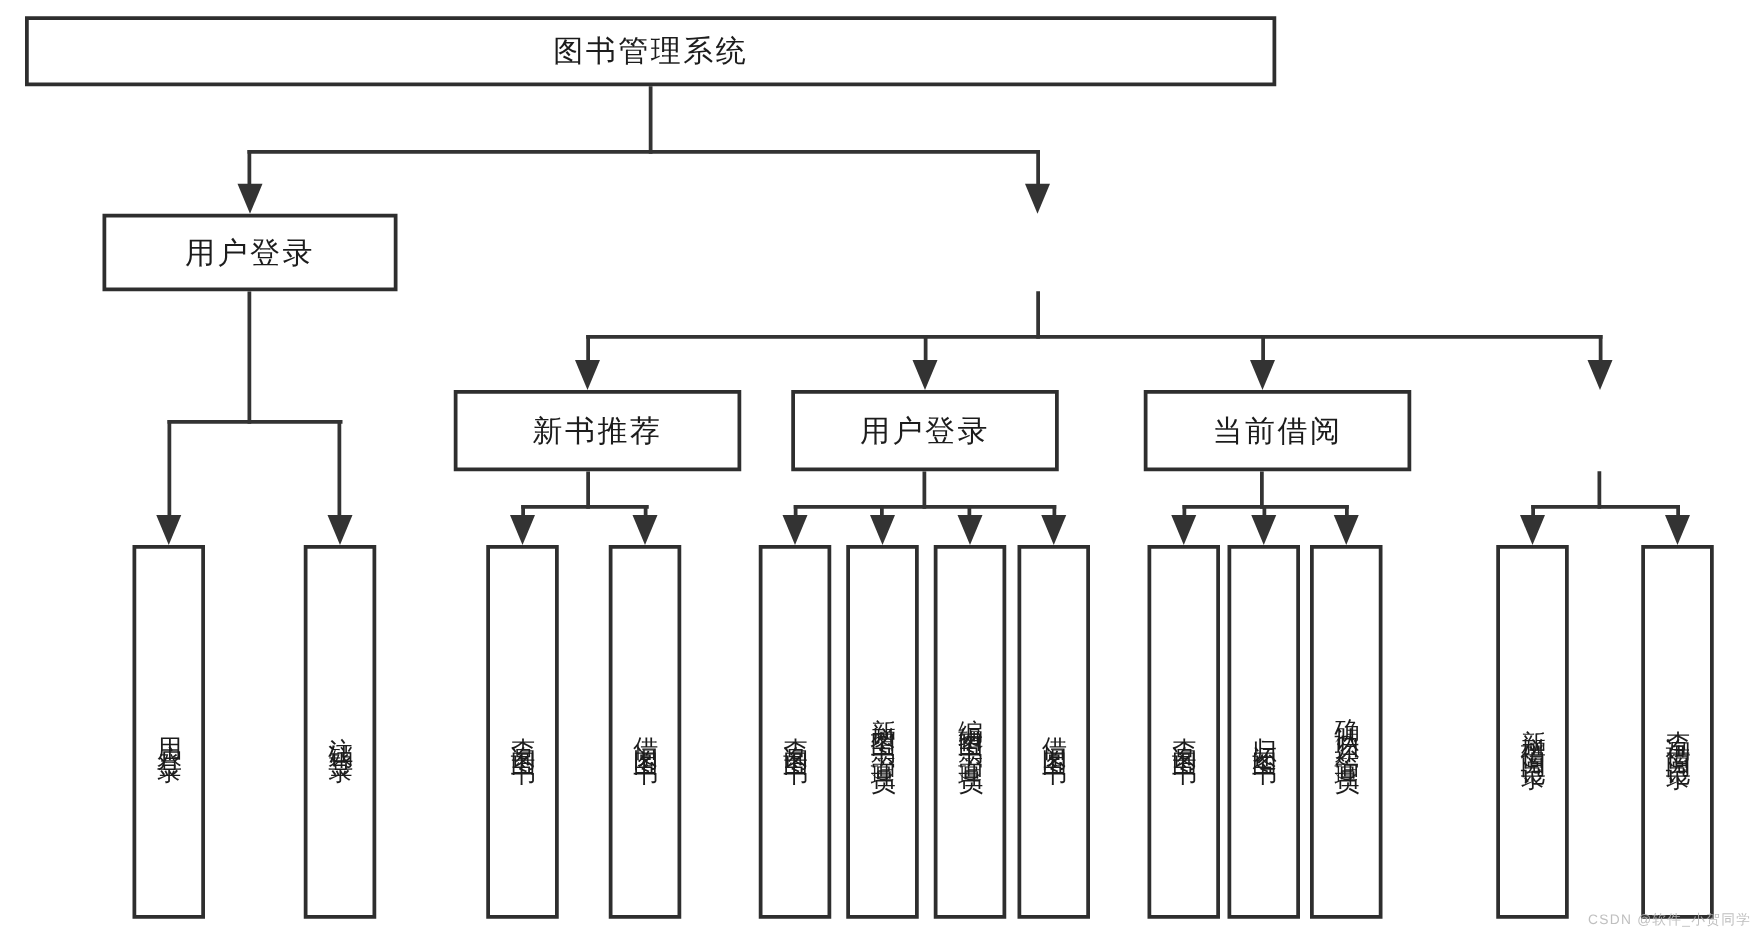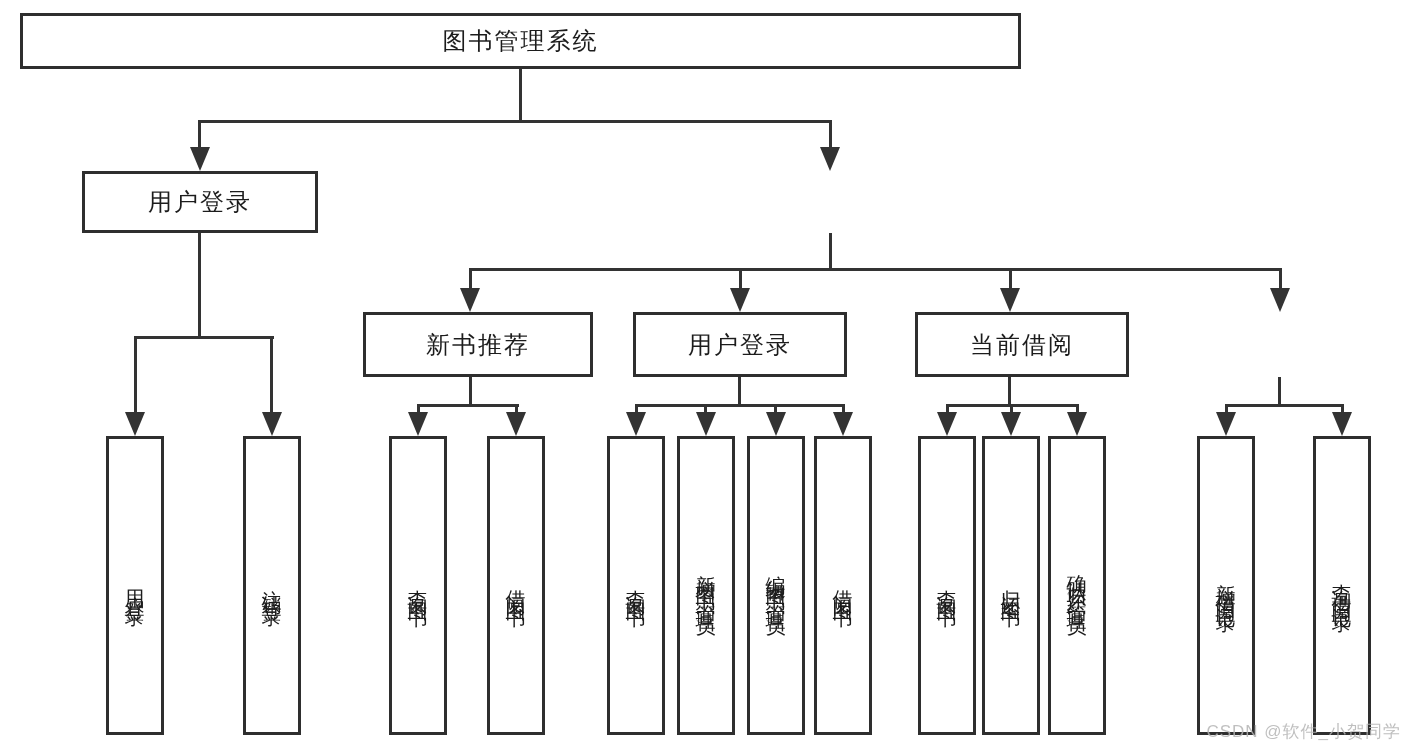--- a/index.html
+++ b/index.html
@@ -65,21 +65,21 @@
     height: 0;
     border-left: 10px solid transparent;
     border-right: 10px solid transparent;
     border-top: 24px solid var(--line);
     z-index: 1;
   }
   .watermark {
     position: absolute;
     right: 4px;
     bottom: 4px;
-    font-size: 17px;
+    font-size: 11px;
     color: var(--wm);
     opacity: 0.85;
     z-index: 5;
     letter-spacing: 1px;
   }
 </style>
 </head>
 <body>
 
 <div class="canvas">

